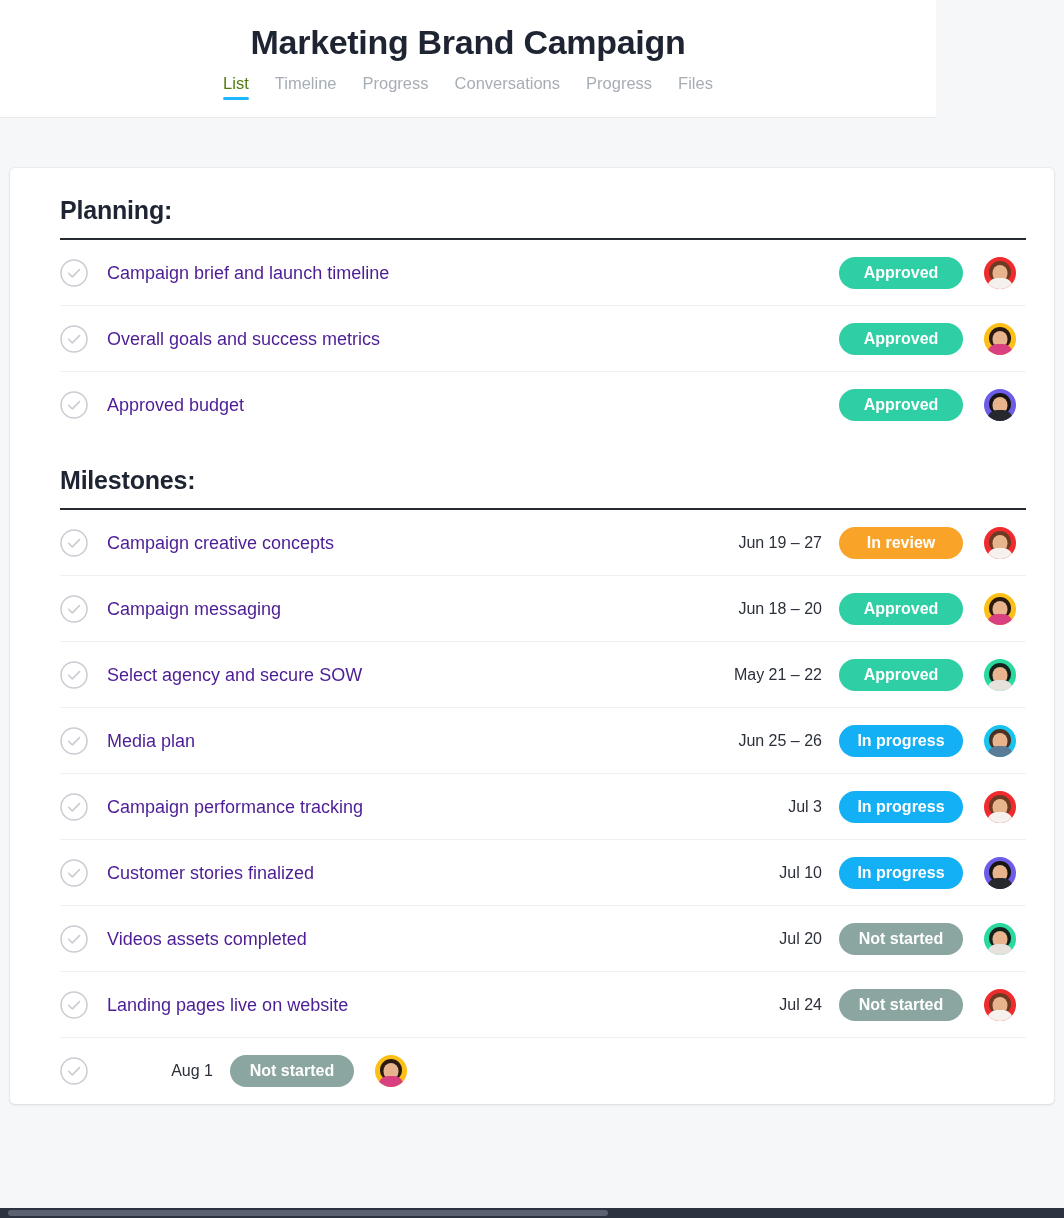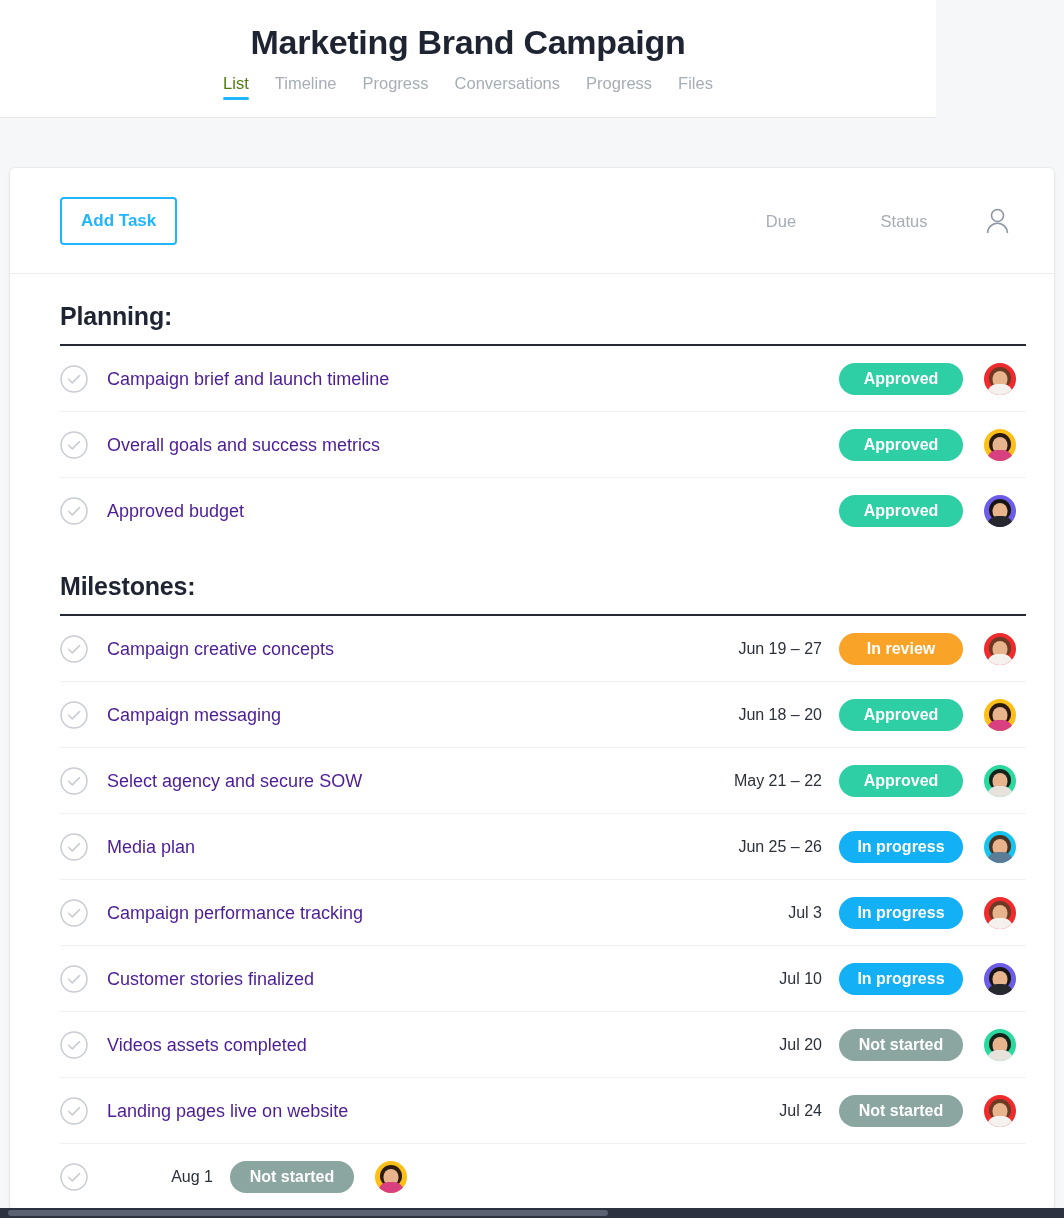--- a/index.html
+++ b/index.html
@@ -243,34 +243,20 @@
       <div class="tab">Progress</div>
       <div class="tab">Conversations</div>
       <div class="tab">Progress</div>
       <div class="tab">Files</div>
     </div>
 </div>
 
 <div class="page-body">
   <div class="card">
 
-    <div class="toolbar">
-      <button class="add-task-btn">Add Task</button>
-      <div class="toolbar-spacer"></div>
-      <div class="col-head due">Due</div>
-      <div class="col-head status">Status</div>
-      <div class="col-head assignee">
-        <span>
-          <svg class="person-icon" width="23" height="26" viewBox="0 0 23 26" fill="none">
-            <circle cx="11.5" cy="7.5" r="6" stroke="#8d97a3" stroke-width="1.6"></circle>
-            <path d="M1.6 25c0-5.4 4.4-9.8 9.9-9.8S21.4 19.6 21.4 25" stroke="#8d97a3" stroke-width="1.6" fill="none"></path>
-          </svg>
-        </span>
-      </div>
-    </div>
 
     <div id="sections-root">
         <div class="section">
           <div class="section-title">Planning:</div>
           <div class="section-rule"></div>
           <div class="task-row">
             <span style="display: flex; align-items: center;">
               <svg class="check-circle" viewBox="0 0 28 28" fill="none">
                 <circle cx="14" cy="14" r="13" stroke="#c9cdd2" stroke-width="1.5"></circle>
                 <path d="M8.6 14.3l3.7 3.6 7.2-7.3" stroke="#c9cdd2" stroke-width="1.6" fill="none" stroke-linecap="round" stroke-linejoin="round"></path>

